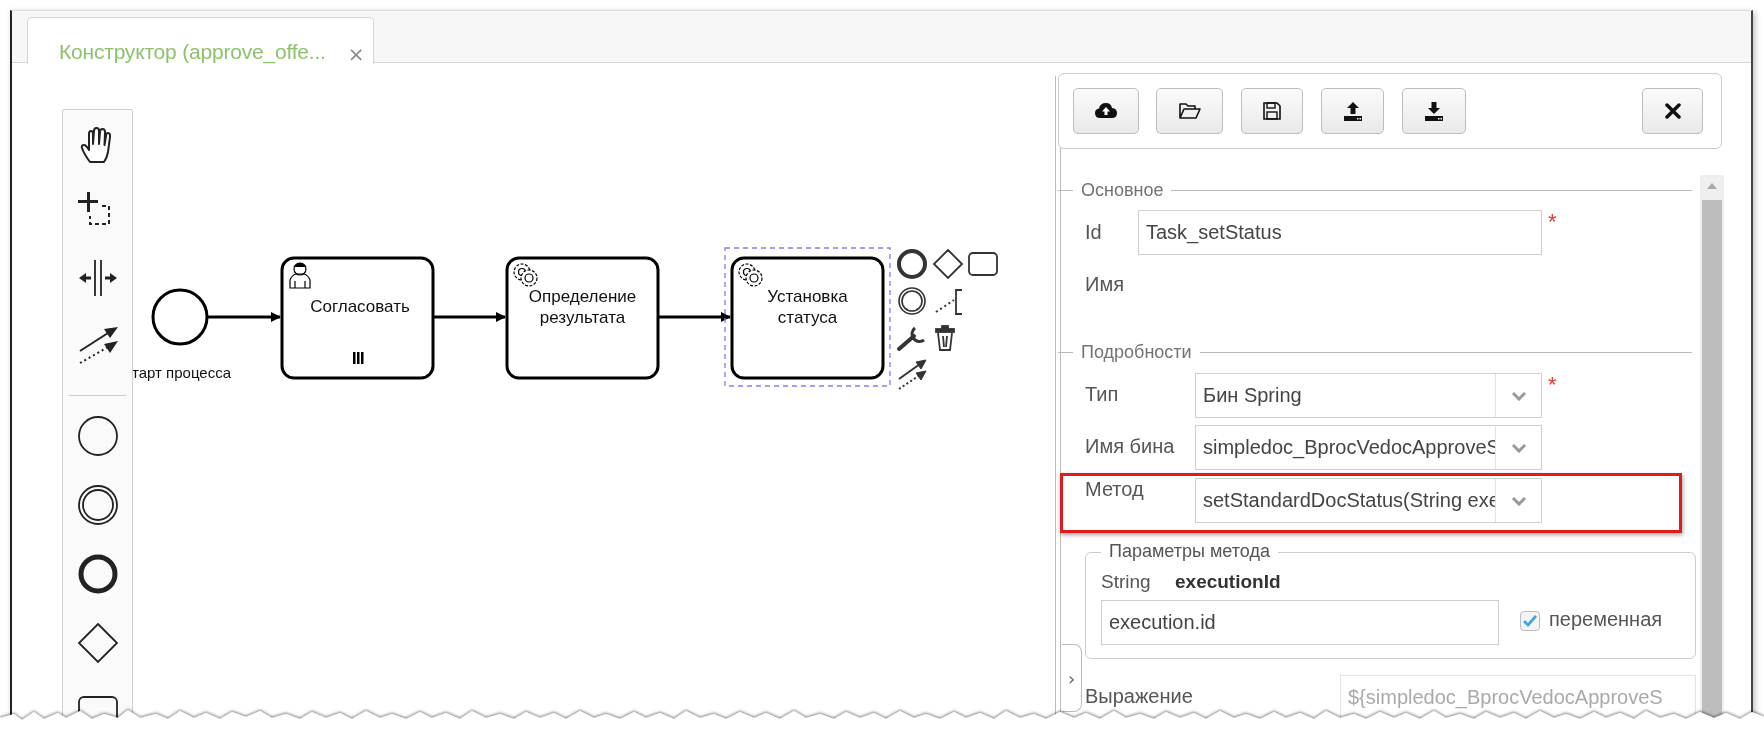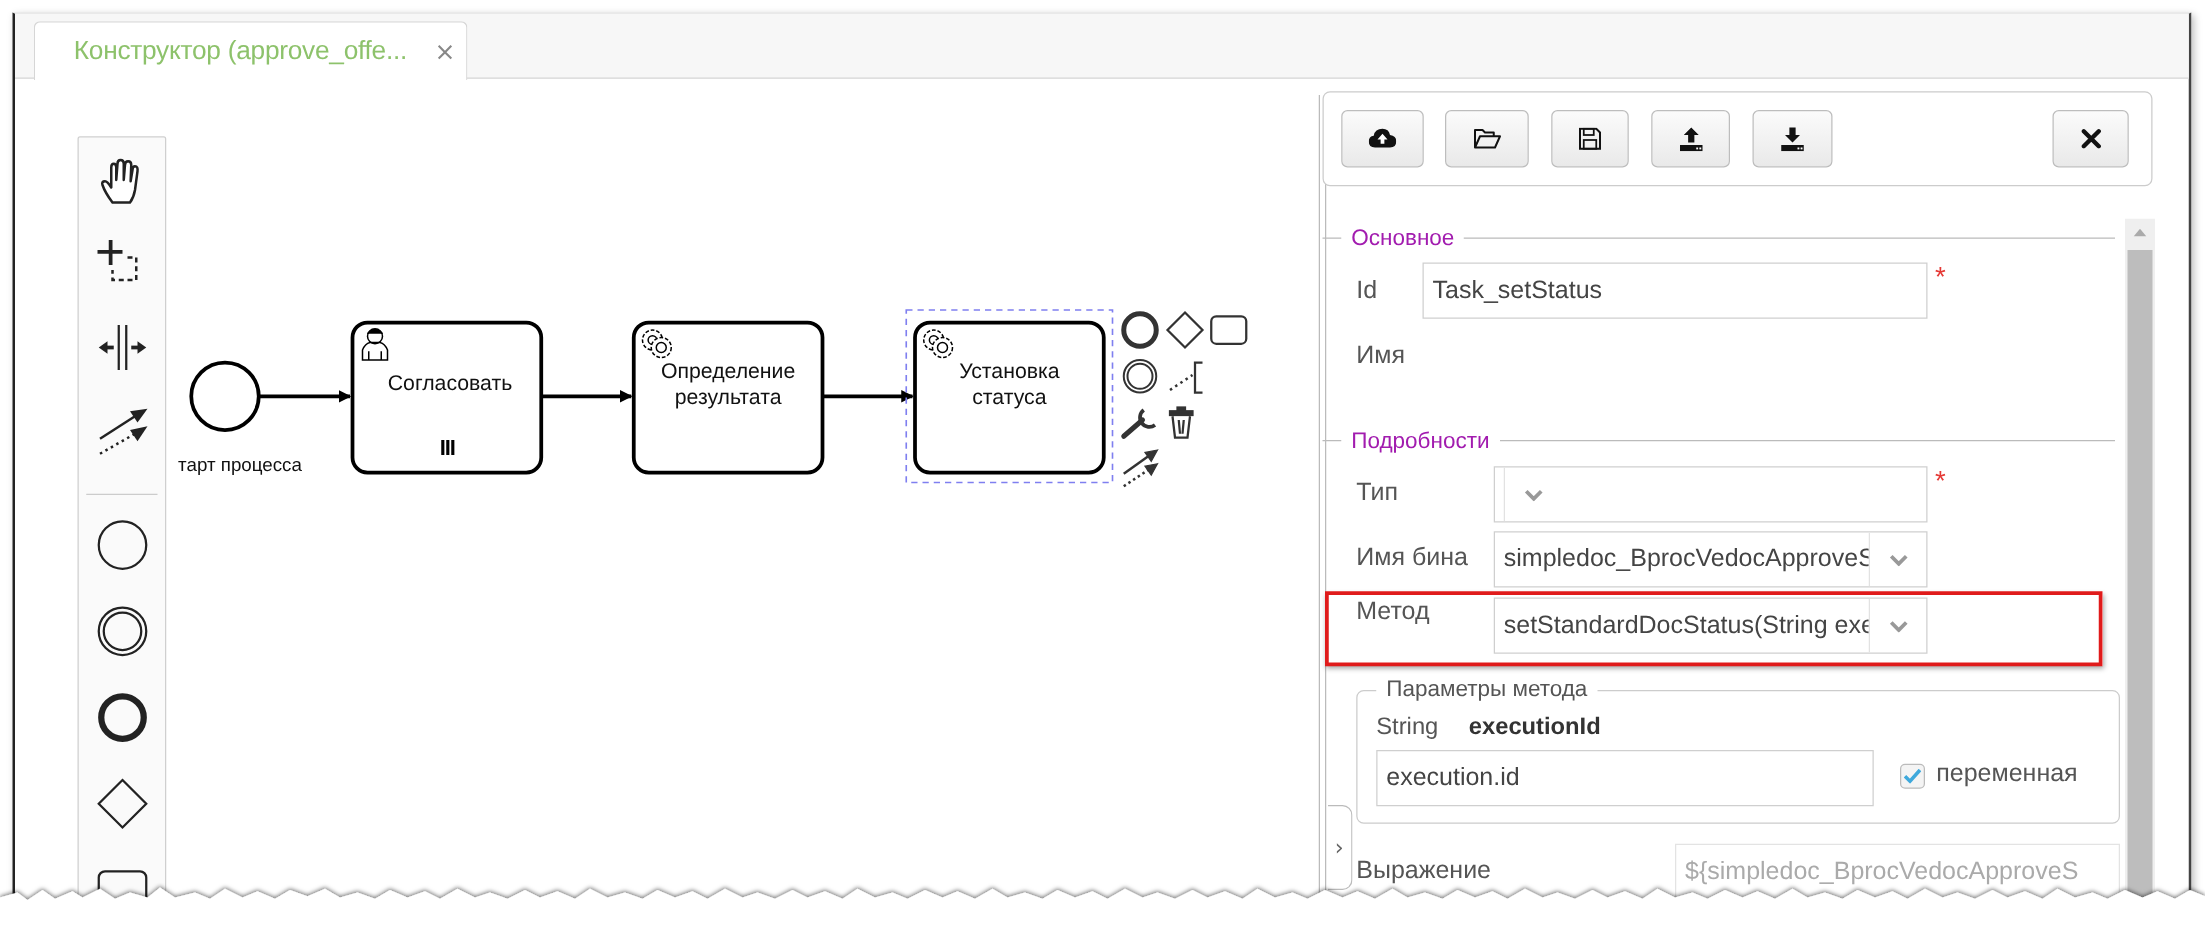--- a/index.html
+++ b/index.html
@@ -13,21 +13,21 @@
     background: #fff; border-left: 2px solid #222; border-right: 2px solid #444; border-top: 1px solid #ddd;
     box-shadow: 2px 2px 6px rgba(0,0,0,0.25);
   }
   .tabbar {
     position: absolute; left: 0; top: 0; right: 0; height: 52px;
     background: #f7f7f7; border-bottom: 1px solid #d6d6d6;
   }
   .tab {
     position: absolute; left: 15px; top: 6px; width: 347px; height: 47px;
     background: #fff; border: 1px solid #d6d6d6; border-bottom: none; border-radius: 5px 5px 0 0;
-    display: flex; align-items: center; padding-left: 31px;
+    display: flex; align-items: flex-end; padding-left: 31px;
   }
   .tab-label { color: #8dc26b; font-size: 21px; font-family: "Liberation Sans", sans-serif; letter-spacing: -0.2px; white-space: nowrap; }
   .tab-close { color: #888; font-size: 20px; margin-left: 22px; cursor: pointer; line-height: 1; }
 
   
   .canvas { position: absolute; left: 0; top: 53px; width: 1043px; bottom: 0; background: #fff; }
   .palette {
     position: absolute; left: 50px; top: 45px; width: 71px; height: 620px;
     background: #fafafa; border: 1px solid #cfcfcf; border-radius: 2px;
   }
@@ -52,21 +52,21 @@
     position: absolute; top: 14px; height: 46px;
     background: linear-gradient(#fbfbfb, #e9e9e9); border: 1px solid #bdbdbd; border-radius: 5px;
     display: flex; align-items: center; justify-content: center; cursor: pointer;
   }
   .panel-body { position: absolute; left: 1058px; top: 165px; width: 664px; bottom: 0; }
   .fieldset-legend {
     position: absolute; left: 0; right: 30px; height: 24px; display: flex; align-items: center;
   }
   .fieldset-legend .line-l { width: 15px; border-top: 1px solid #bbb; }
   .fieldset-legend .line-r { flex: 1; border-top: 1px solid #bbb; margin-left: 8px; }
-  .fieldset-legend .txt { margin-left: 8px; font-size: 18px; color: #a21caf; font-family: "Liberation Sans", sans-serif; }
+  .fieldset-legend .txt { margin-left: 8px; font-size: 18px; color: #737373; font-family: "Liberation Sans", sans-serif; }
   .flabel { position: absolute; font-size: 20px; color: #555; font-family: "Liberation Sans", sans-serif; }
   .finput {
     position: absolute; height: 45px; border: 1px solid #cfcfcf; background: #fff;
     font-size: 20px; color: #444; display: flex; align-items: center; padding-left: 7px;
     font-family: "Liberation Sans", sans-serif; white-space: nowrap; overflow: hidden;
   }
   .fselect .val { flex: 1; white-space: nowrap; overflow: hidden; }
   .fselect .arrow { width: 46px; height: 100%; border-left: 1px solid #e2e2e2; display: flex; align-items: center; justify-content: center; }
   .req { position: absolute; color: #e53935; font-size: 22px; font-family: "Liberation Sans", sans-serif; }
   .highlight { position: absolute; border: 3px solid #e01b1b; box-shadow: 1px 2px 4px rgba(0,0,0,0.35); }
@@ -184,21 +184,21 @@
         </g>
         <g stroke="#333" fill="#333">
           <line x1="887" y1="315" x2="908" y2="300" stroke-width="2"></line>
           <path d="M914,296 L904,298 L909,305 Z"></path>
           <line x1="887" y1="325" x2="908" y2="311" stroke-width="2" stroke-dasharray="2 2.5"></line>
           <path d="M914,307 L904,309 L909,316 Z"></path>
         </g>
       </g>
     </svg>
 
-    <div class="diagram-label" style="left:120px; top:298px; width:120px; text-align:center; font-size:15px;">тарт процесса</div>
+    <div class="diagram-label" style="left:120px; top:298px; width:120px; text-align:left; font-size:15px;">тарт процесса</div>
     <div class="diagram-label" style="left:272px; top:232px; width:152px;">
       <span>Согласовать</span>
     </div>
     <div class="diagram-label" style="left:497px; top:222px; width:147px;">
       <div>Определение</div>
       <div>результата</div>
     </div>
     <div class="diagram-label" style="left:722px; top:222px; width:147px;">
       <div>Установка</div>
       <div>статуса</div>
@@ -324,20 +324,21 @@
 
   <div class="flabel" style="left:27px; top:108px;">Имя</div>
 
   <div class="fieldset-legend" style="top:175px;">
     <span class="line-l"></span>
     <span class="txt">Подробности</span>
     <span class="line-r"></span>
   </div>
   <div class="flabel" style="left:27px; top:218px;">Тип</div>
   <div class="finput fselect" style="left:137px; top:208px; width:347px; padding-right:0;">
+    <span class="val">Бин Spring</span>
     <span class="arrow">
         <svg width="16" height="10" viewBox="0 0 16 10">
           <path d="M2,2 L8,8 L14,2" fill="none" stroke="#999" stroke-width="3"></path>
         </svg>
       </span>
   </div>
   <div class="req" style="left:490px; top:207px;">*</div>
 
   <div class="flabel" style="left:27px; top:270px;">Имя бина</div>
   <div class="finput fselect" style="left:137px; top:260px; width:347px; padding-right:0;">

